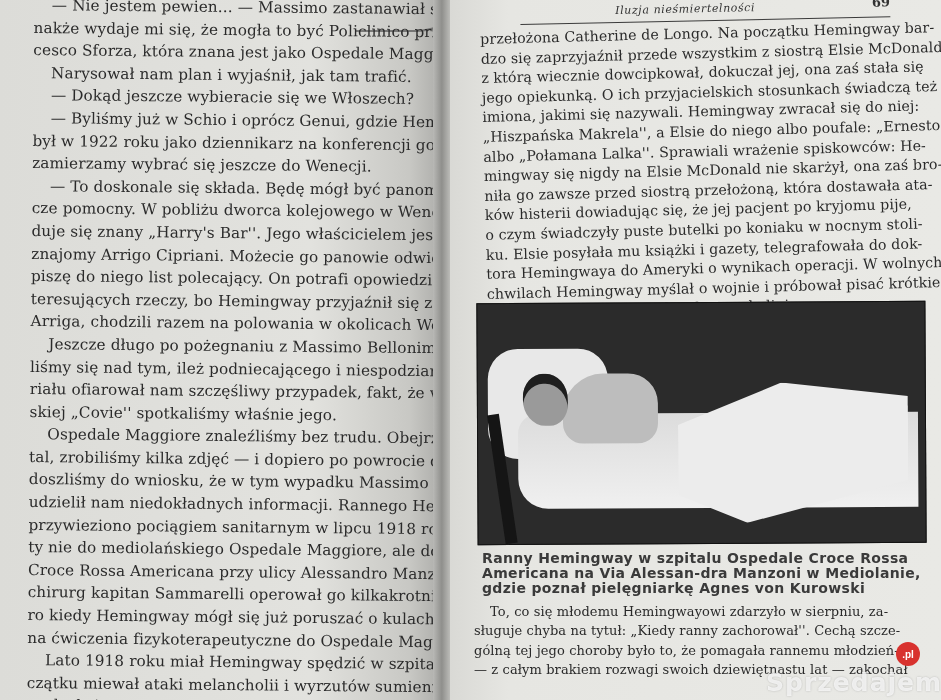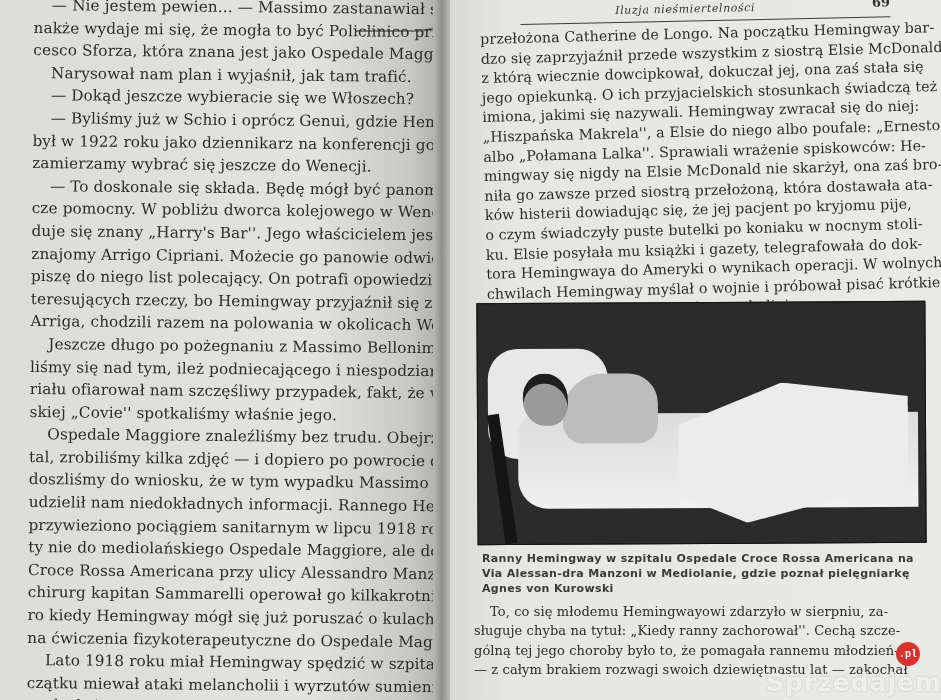--- a/index.html
+++ b/index.html
@@ -77,37 +77,37 @@
     position:absolute; left:85px; top:70px; width:95px; height:70px;
     background:#bdbdbd; border-radius:40px 30px 20px 20px;
   }
   .photo .rail {
     position:absolute; left:18px; top:110px; width:12px; height:130px;
     background:#151515; transform:rotate(-8deg);
   }
   .caption {
     position:absolute; left:32px; top:551px; width:450px;
     font-family:"DejaVu Sans", sans-serif; font-weight:bold;
-    font-size:11px; line-height:15px; letter-spacing:0.35px; color:#3a3a3a;
+    font-size:14px; line-height:15px; letter-spacing:0.35px; color:#3a3a3a;
   }
   .right-bottom {
     position:absolute; left:24px; top:602px; width:460px;
     font-size:13px; line-height:19.4px; letter-spacing:0.1px;
   }
   .right-bottom .line { display:block; white-space:nowrap; }
   .watermark {
     position:absolute; left:766px; top:668px;
     font-family:"DejaVu Sans", sans-serif; font-weight:bold; font-size:25px;
     color:rgba(255,255,255,0.75); letter-spacing:1px;
     text-shadow:0 0 2px rgba(150,150,150,0.6);
   }
   .wm-badge {
     position:absolute; left:896px; top:642px; width:24px; height:24px;
     border-radius:50%; background:#d8322e; color:#fff;
-    font-family:Liberation Mono, monospace; font-weight:bold; font-size:10px;
+    font-family:Liberation Sans, sans-serif; font-weight:bold; font-size:10px;
     display:flex; align-items:center; justify-content:center;
   }
   .curl {
     position:absolute; left:355px; top:-30px; width:120px; height:60px;
     border-bottom:2px solid #555; border-radius:0 0 60px 0; opacity:.7;
   }
 </style>
 </head>
 <body>
 

